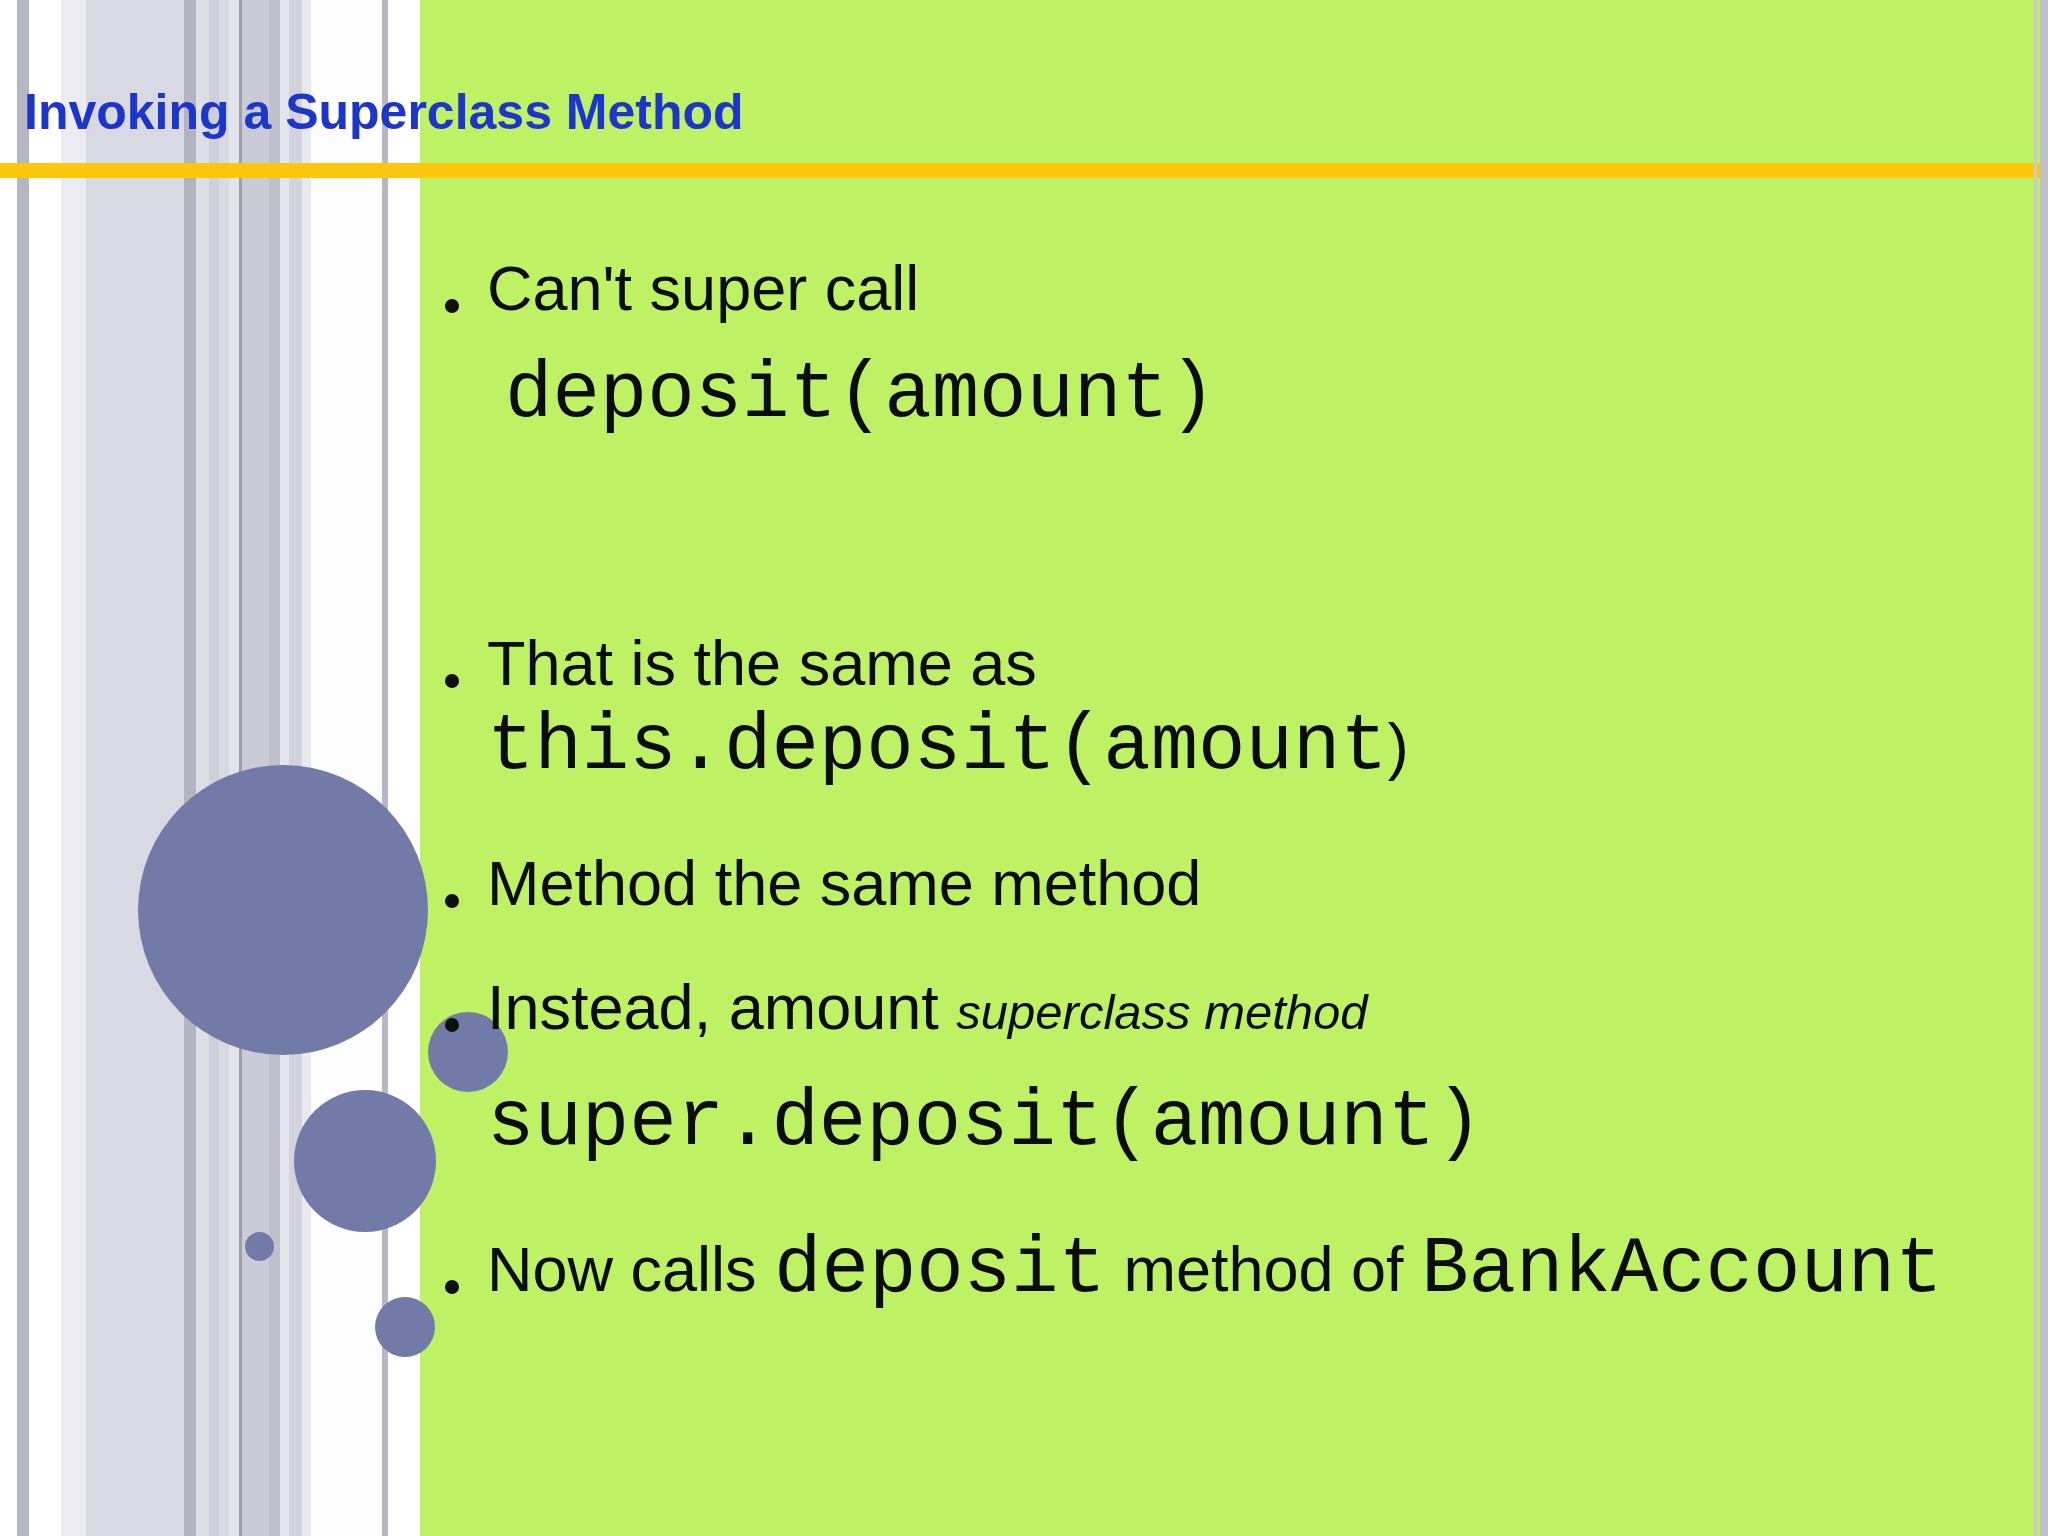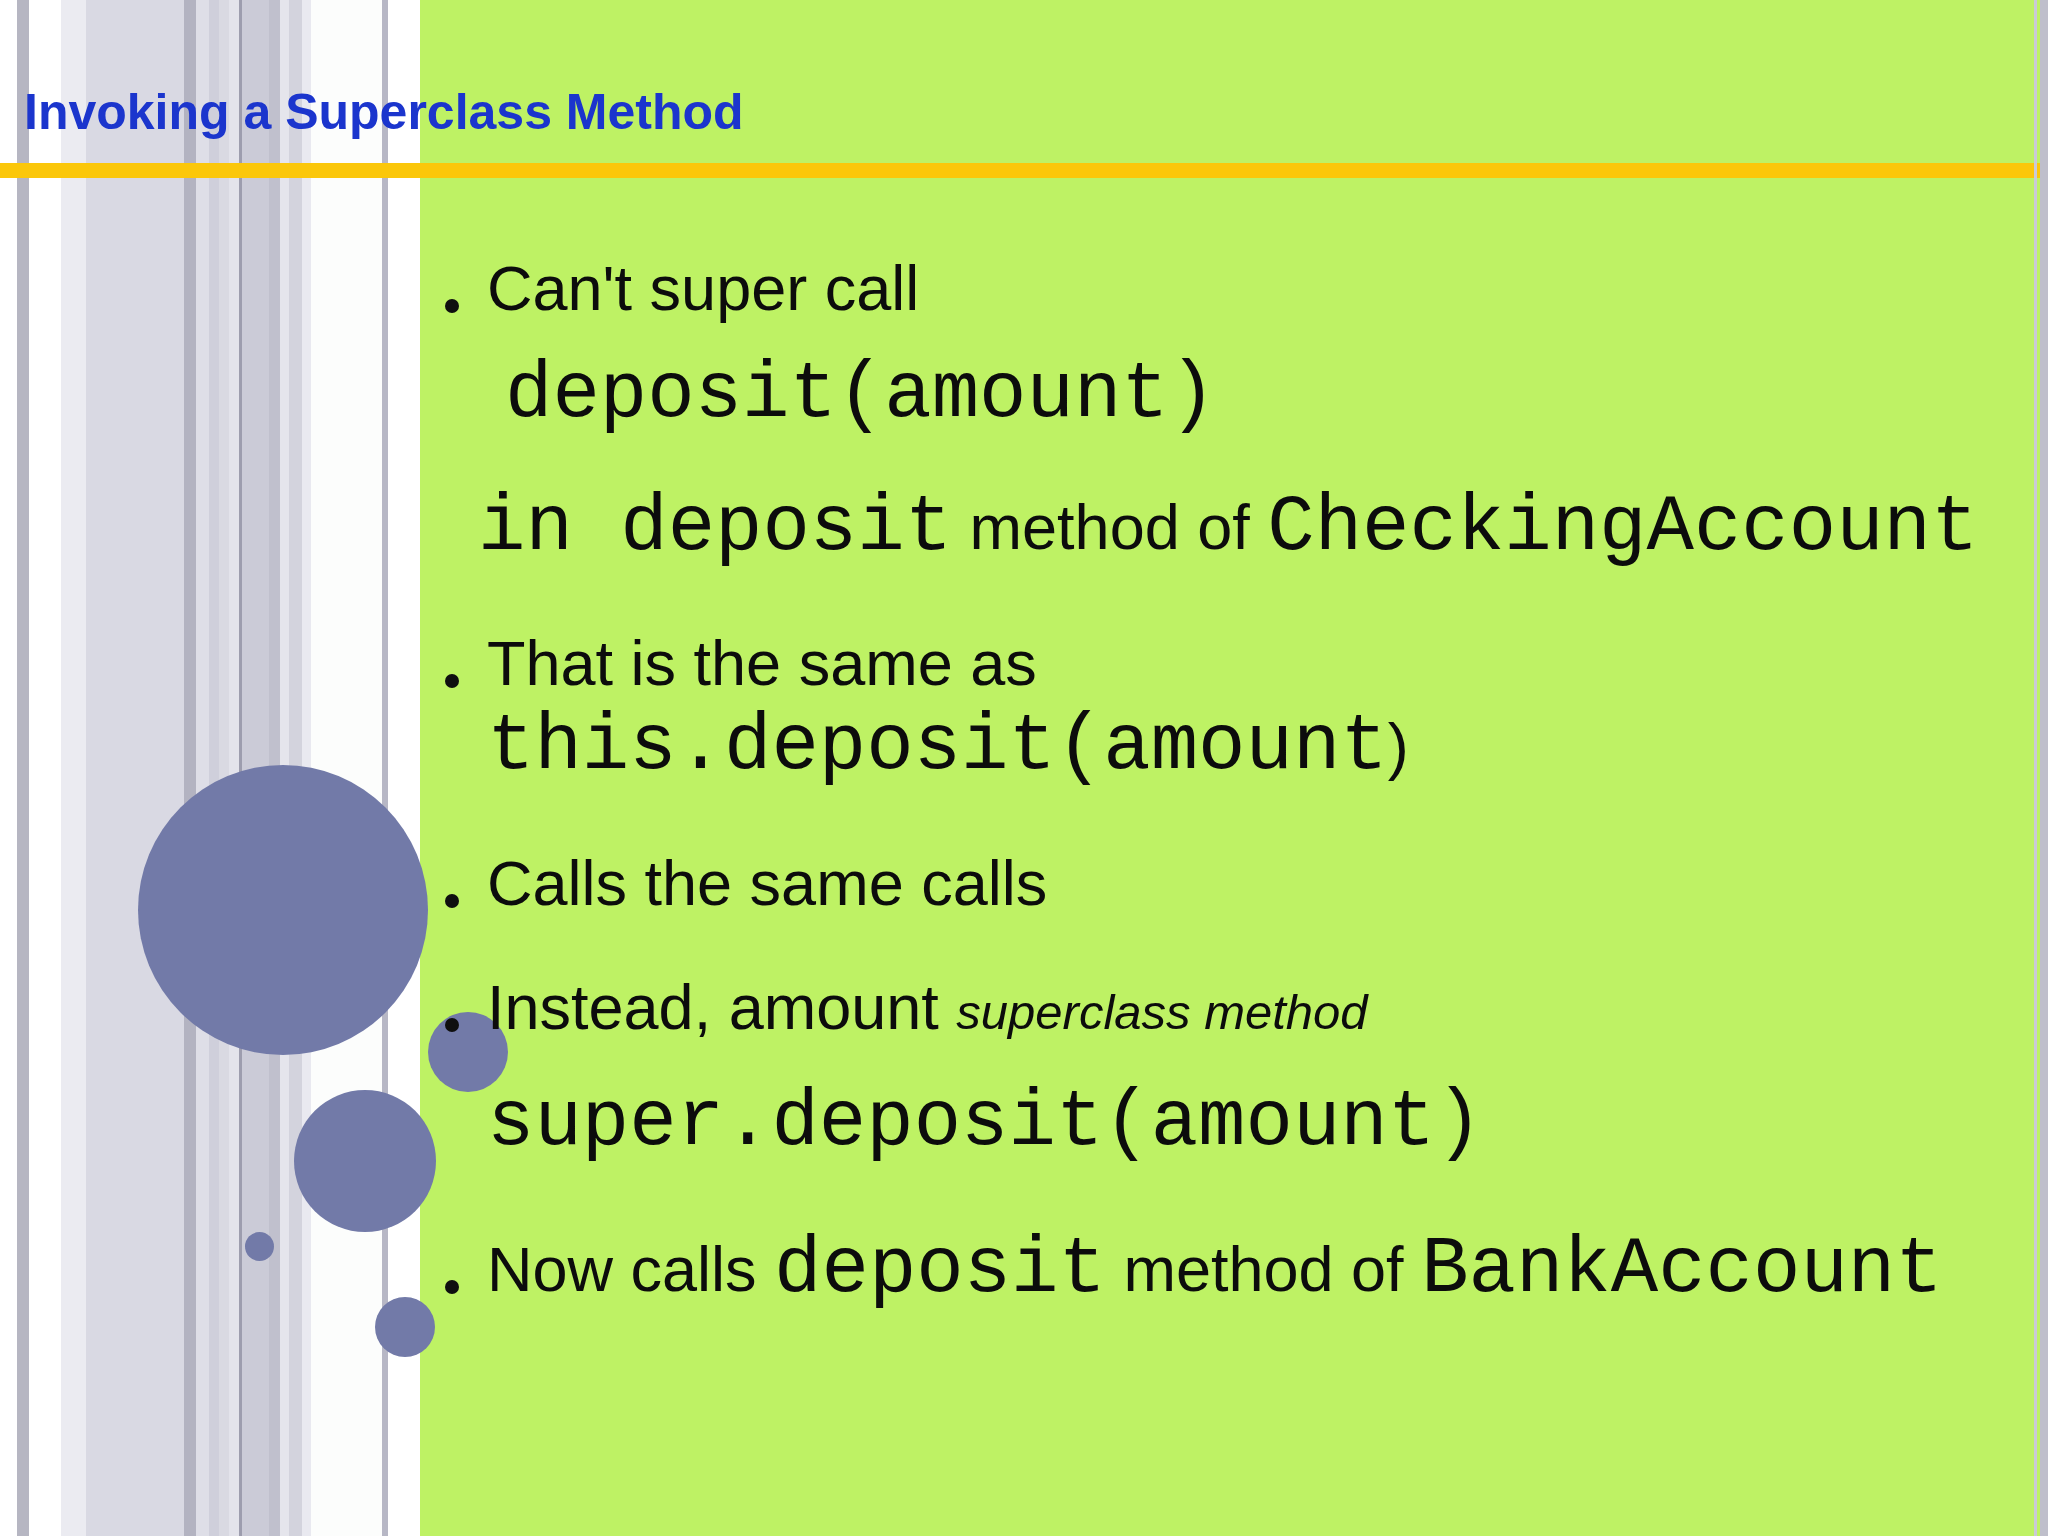--- a/index.html
+++ b/index.html
@@ -75,24 +75,23 @@
   <div class="circle c-mid-b"></div>
   <div class="circle c-tiny"></div>
   <div class="circle c-small"></div>
 
   <div class="rule"></div>
   <div class="title">Invoking a Superclass Method</div>
 
   <div class="text-layer">
       <div class="line" style="top: 240px; left: 445px;"><span class="dot"></span><span class="f-sans">Can't super call</span></div>
       <div class="line" style="top: 347px; left: 505px;"><span class="f-mono">deposit(amount)</span></div>
-      <div class="line" style="top: 479px; left: 478px;"><span class="f-mono">in deposit</span><span class="f-sans"> method of </span><span class="f-mono">CheckingAccount</span></div>
       <div class="line" style="top: 615px; left: 445px;"><span class="dot"></span><span class="f-sans">That is the same as</span></div>
       <div class="line" style="top: 698px; left: 487px;"><span class="f-mono">this.deposit(amount</span><span class="f-sans">)</span></div>
-      <div class="line" style="top: 835px; left: 445px;"><span class="dot"></span><span class="f-sans">Calls the same calls</span></div>
+      <div class="line" style="top: 835px; left: 445px;"><span class="dot"></span><span class="f-sans">Method the same method</span></div>
       <div class="line" style="top: 959px; left: 445px;"><span class="dot"></span><span class="f-sans">Instead, amount </span><span class="f-sans-italic">superclass method</span></div>
       <div class="line" style="top: 1075px; left: 487px;"><span class="f-mono">super.deposit(amount)</span></div>
       <div class="line" style="top: 1221px; left: 445px;"><span class="dot"></span><span class="f-sans">Now calls </span><span class="f-mono">deposit</span><span class="f-sans"> method of </span><span class="f-mono">BankAccount</span></div>
     </div>
 
   <div class="edge-line"></div>
   <div class="edge-band"></div>
 </div>
 
 </body></html>

